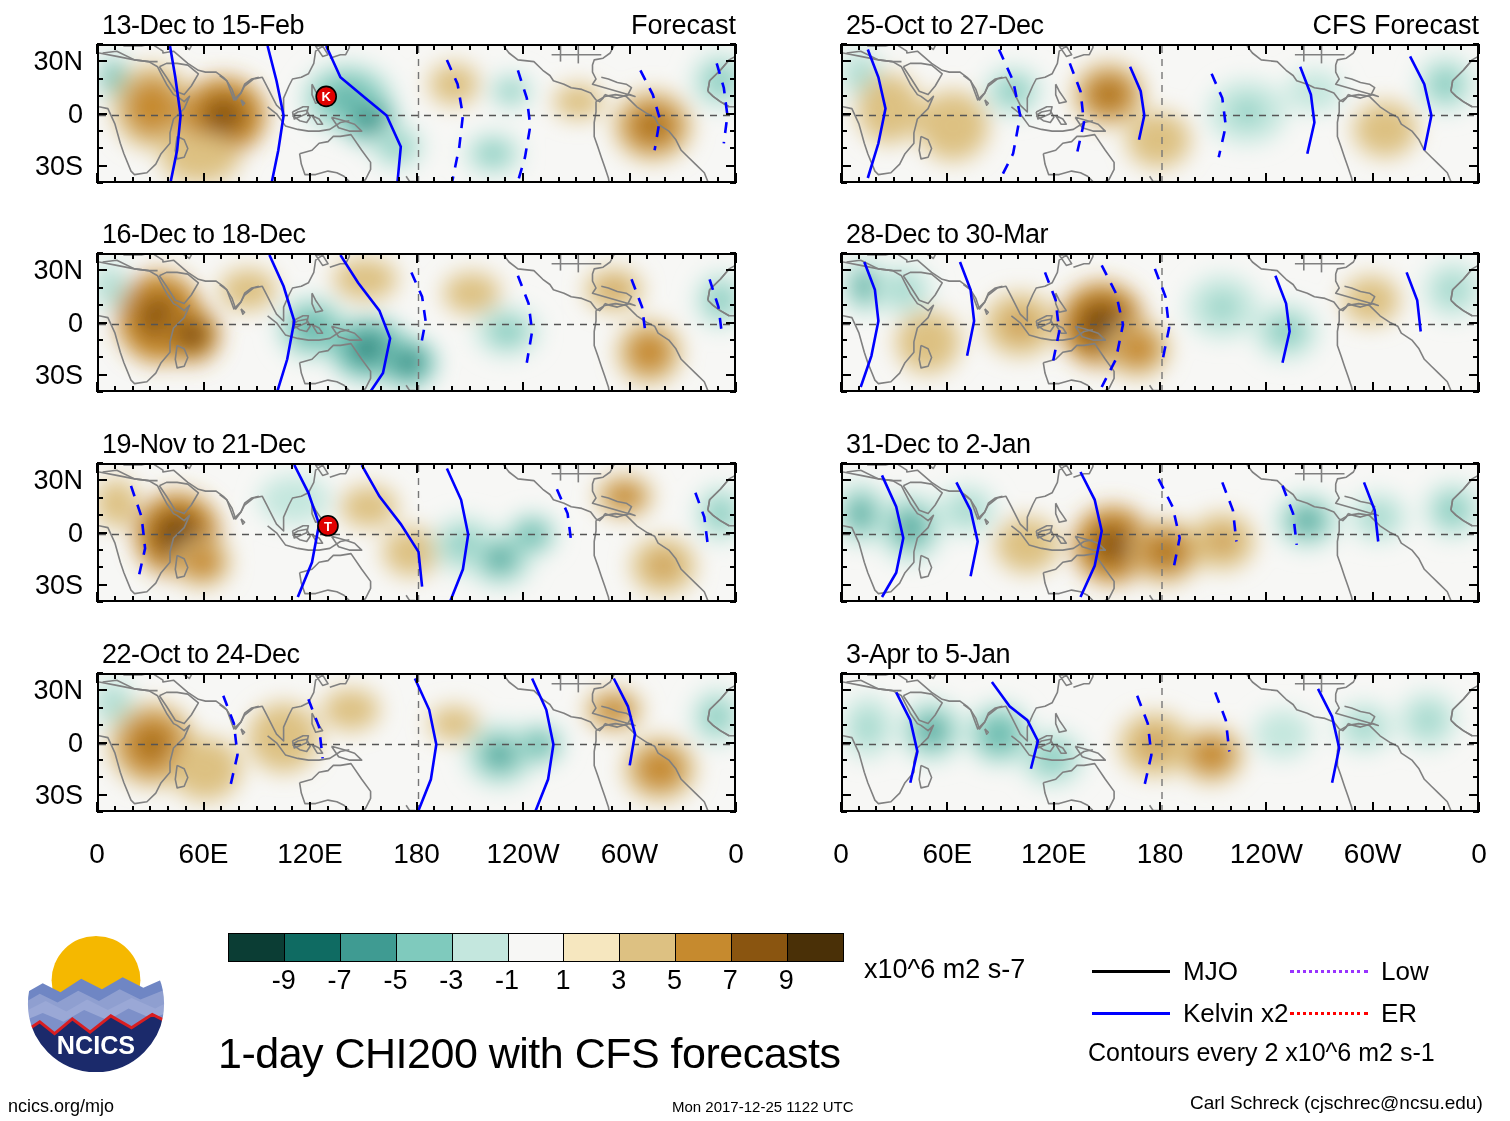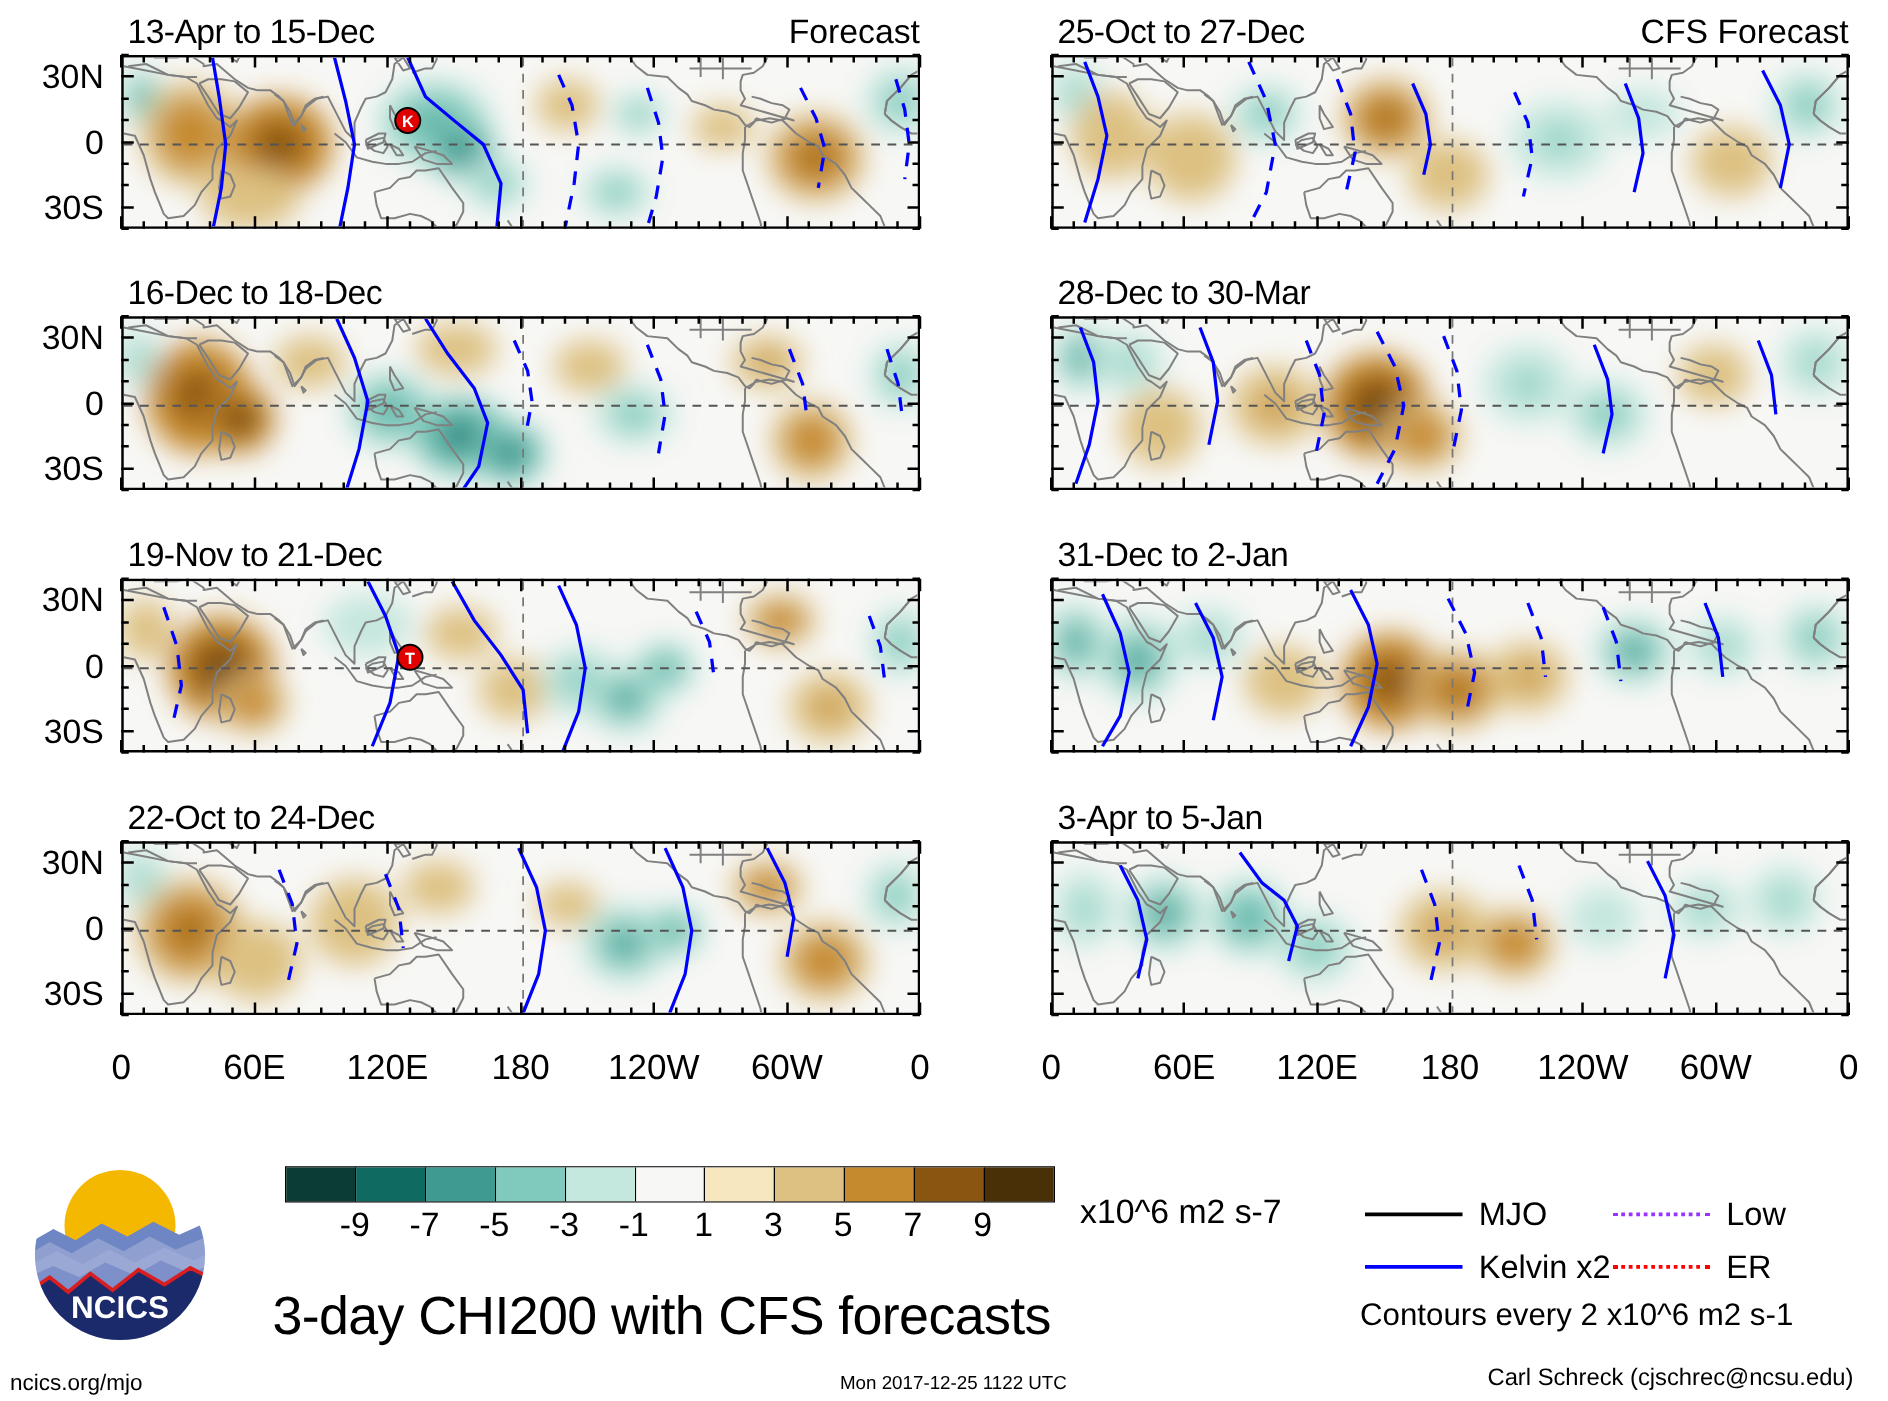--- a/index.html
+++ b/index.html
@@ -38,21 +38,21 @@
   .legend-text{font-size:26px;line-height:26px;white-space:nowrap;}
   #contour-note{position:absolute;font-size:25px;line-height:25px;white-space:nowrap;}
 
   
   #logo{position:absolute;}
 </style>
 </head>
 <body>
 
 <div id="figure-root">
-    <div class="panel-title" style="left: 102px; top: 12px;">13-Apr to 15-Dec</div>
+    <div class="panel-title" style="left: 102px; top: 12px;">13-Dec to 15-Feb</div>
     <div class="panel" style="left: 97px; top: 44px; width: 639px; height: 139px;">
       <svg class="map" width="639" height="139">
         <defs>
           <filter id="blur-p1" x="-60%" y="-60%" width="220%" height="220%">
             <feGaussianBlur stdDeviation="11"></feGaussianBlur>
           </filter>
         </defs>
         <rect x="0" y="0" width="639" height="139" fill="#f7f7f5"></rect>
         <g filter="url(#blur-p1)">
           <ellipse cx="14.2" cy="31.3" rx="16.0" ry="22.6" fill="#c4e7de"></ellipse>
@@ -1545,21 +1545,21 @@
     </div>
     <div class="legend-row" style="left: 1290px; top: 958px;">
       <span class="legend-line" style="border-top-color: rgb(153, 51, 255); border-top-style: dotted;"></span>
       <span class="legend-text">Low</span>
     </div>
     <div class="legend-row" style="left: 1290px; top: 1000px;">
       <span class="legend-line" style="border-top-color: rgb(255, 0, 0); border-top-style: dotted;"></span>
       <span class="legend-text">ER</span>
     </div>
     <div id="contour-note" style="left: 1088px; top: 1040px;">Contours every 2 x10^6 m2 s-1</div>
-    <div id="main-title" style="left: 218px; top: 1032px;">3-day CHI200 with CFS forecasts</div>
+    <div id="main-title" style="left: 218px; top: 1032px;">1-day CHI200 with CFS forecasts</div>
     <div id="timestamp" style="left: 672px; top: 1099px;">Mon 2017-12-25 1122 UTC</div>
     <div id="site-url" style="left: 8px; top: 1097px;">ncics.org/mjo</div>
     <div id="author" style="left: 1190px; top: 1093px;">Carl Schreck (cjschrec@ncsu.edu)</div>
     <div id="logo" style="left: 22px; top: 930px;"><svg width="148" height="148" viewBox="0 0 100 100">
         <defs>
           <clipPath id="lc">
             <circle cx="50" cy="50" r="47"></circle>
           </clipPath>
         </defs>
         <circle cx="50" cy="50" r="47" fill="#1b2a6b"></circle>

